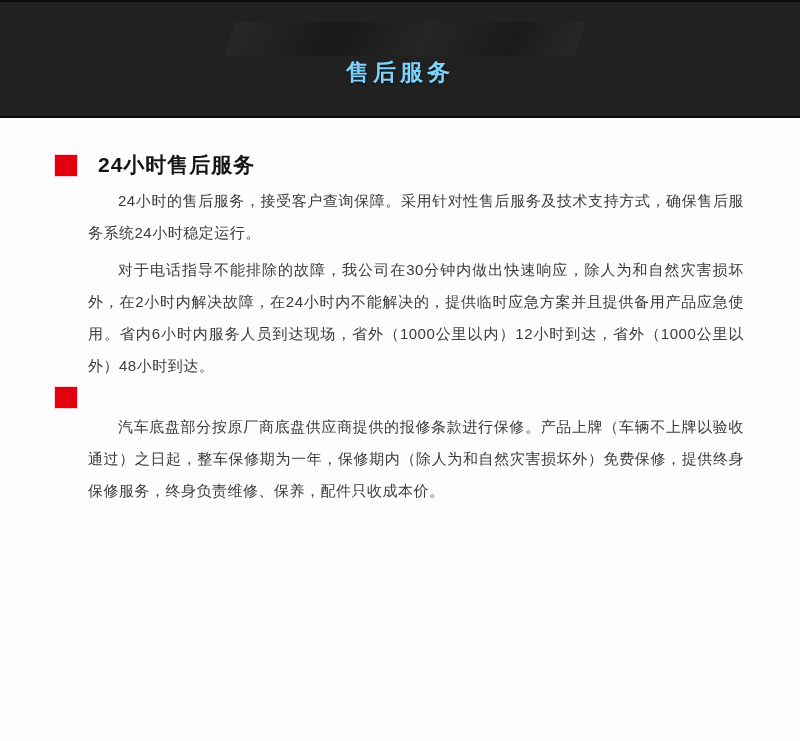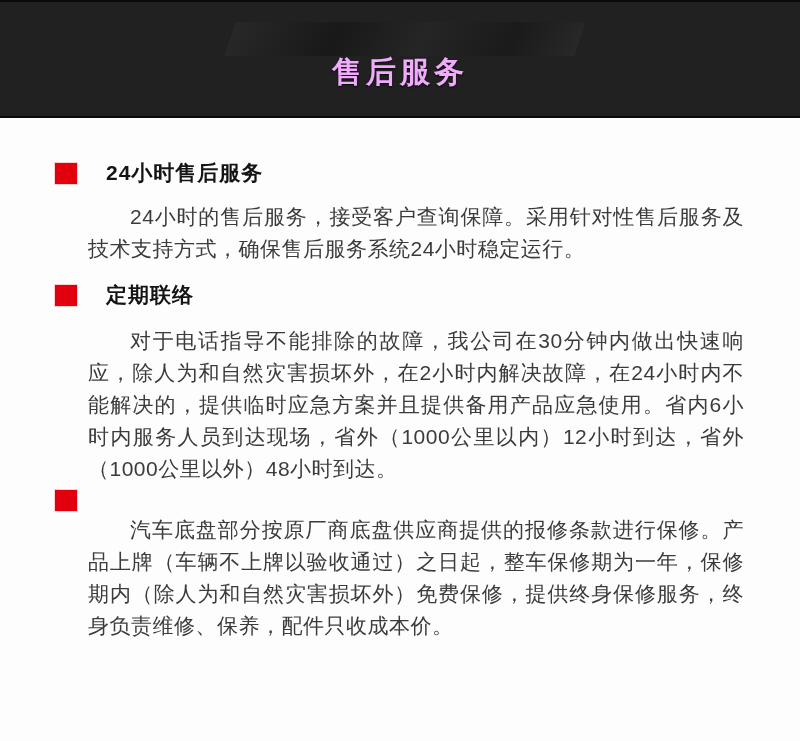--- a/index.html
+++ b/index.html
@@ -23,22 +23,22 @@
     border-left: none;
     border-right: none;
     display: flex;
     align-items: center;
     justify-content: center;
     box-sizing: border-box;
     padding-top: 26px;
   }
   .hero h1 {
     margin: 0;
-    color: #f0abfc;
-    font-size: 30px;
+    color: #7dd3fc;
+    font-size: 23px;
     font-weight: bold;
     letter-spacing: 4px;
     text-shadow: 0 1px 2px rgba(0,0,0,0.8);
   }
   
   .hero-smudge {
     position: absolute;
     top: 22px;
     left: 230px;
     width: 350px;
@@ -66,31 +66,31 @@
   }
   .bullet {
     flex: 0 0 auto;
     width: 22px;
     height: 21px;
     background: #e2000f;
     box-shadow: 0 0 0 1px rgba(255,120,130,0.35);
     margin-right: 17px;
   }
   .sec-head h2 {
-    margin: 12px;
+    margin: 4px;
     font-size: 21px;
     line-height: 26px;
     font-weight: bold;
     color: #141414;
     letter-spacing: 1px;
     text-align: right;
   }
   p.body-text {
     margin: 0 16px 3px 33px;
-    font-size: 21px;
+    font-size: 15px;
     line-height: 32px;
     color: #3b3b3b;
     text-indent: 2em;
     text-align: justify;
     letter-spacing: 0.5px;
   }
 </style>
 </head>
 <body>
 
@@ -105,24 +105,20 @@
 
     <section>
       <div class="sec-head">
         <span class="bullet"></span>
         <h2>24小时售后服务</h2>
       </div>
       <p class="body-text">24小时的售后服务，接受客户查询保障。采用针对性售后服务及技术支持方式，确保售后服务系统24小时稳定运行。</p>
     </section>
 
     <section>
-      <div class="sec-head">
-        <span class="bullet"></span>
-        <h2>定期联络</h2>
-      </div>
     </section>
 
     <section>
       <p class="body-text">对于电话指导不能排除的故障，我公司在30分钟内做出快速响应，除人为和自然灾害损坏外，在2小时内解决故障，在24小时内不能解决的，提供临时应急方案并且提供备用产品应急使用。省内6小时内服务人员到达现场，省外（1000公里以内）12小时到达，省外（1000公里以外）48小时到达。</p>
     </section>
 
     <section>
       <div class="sec-head">
         <span class="bullet"></span>
       </div>

